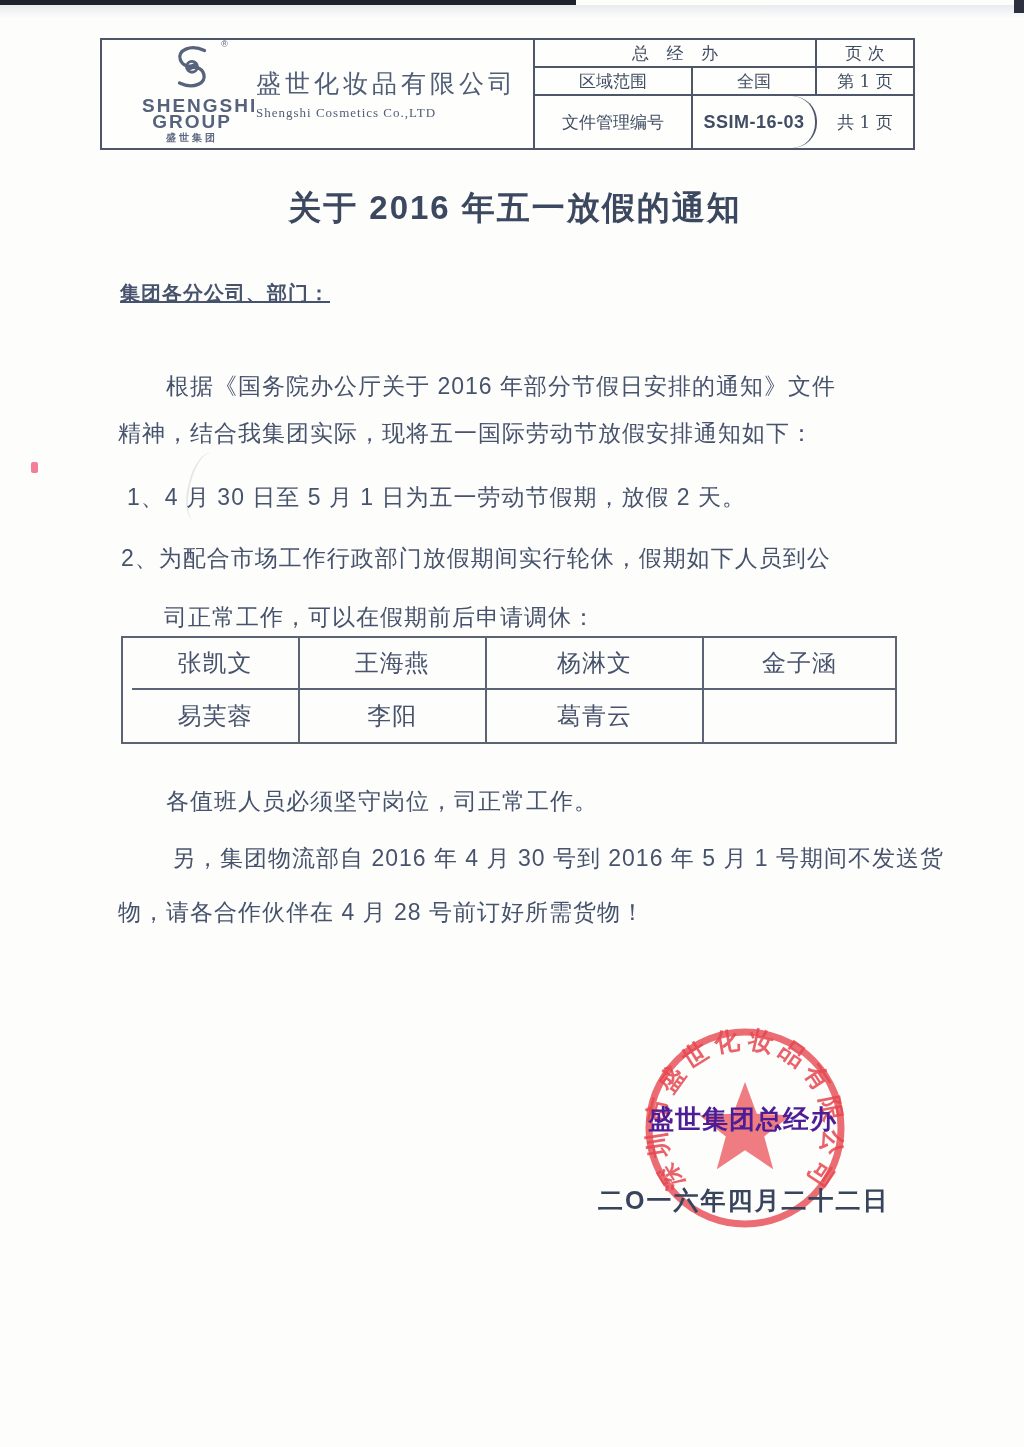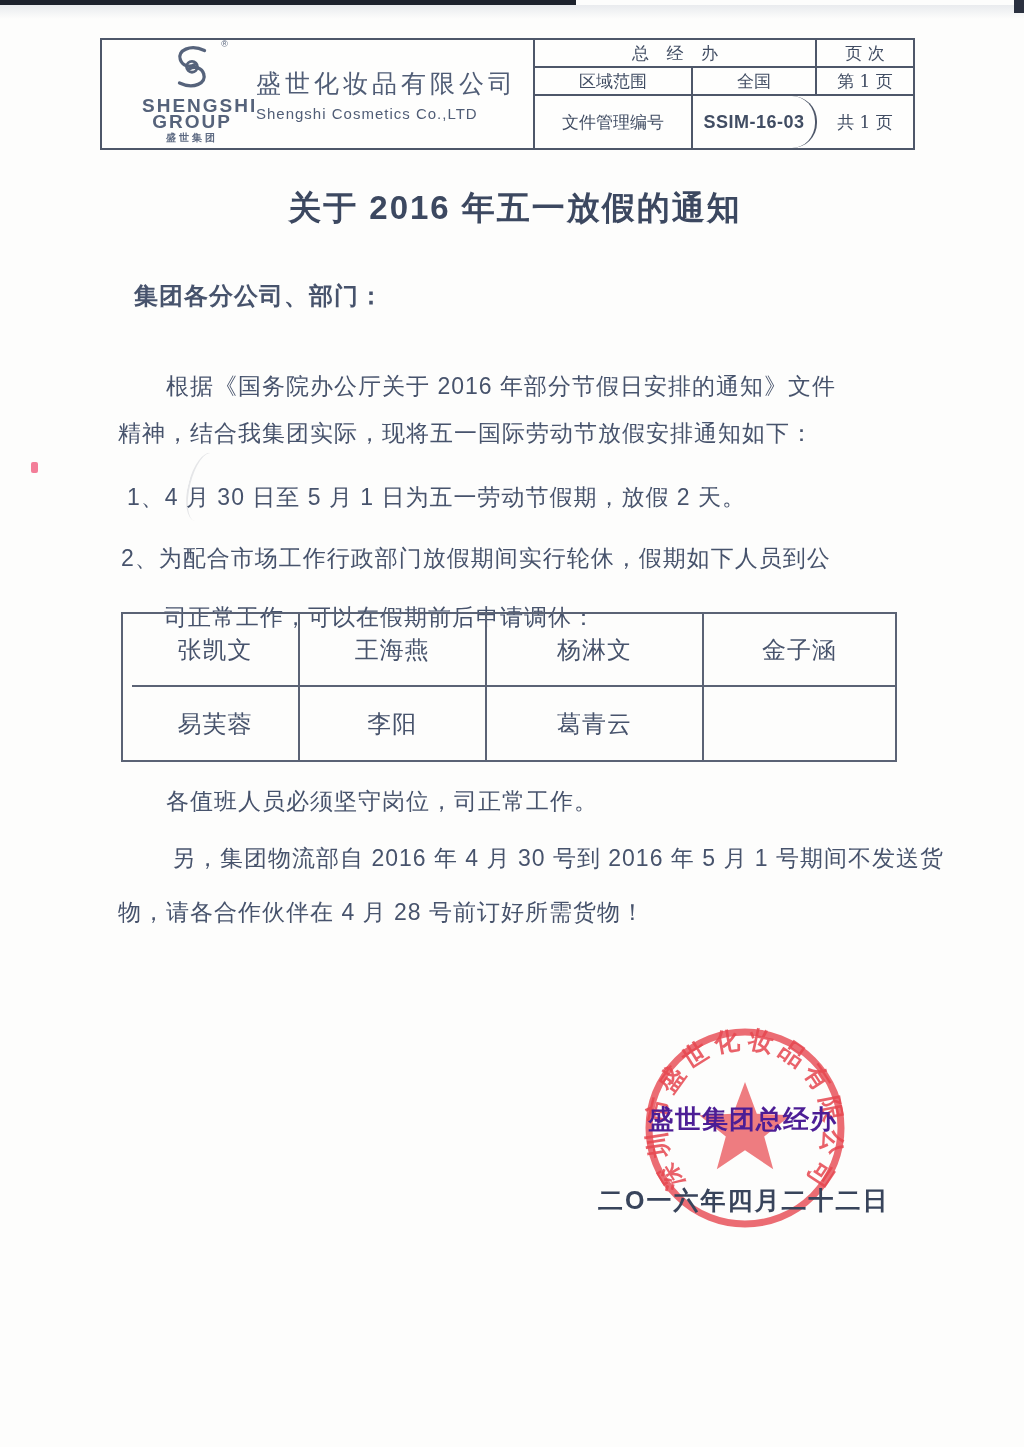--- a/index.html
+++ b/index.html
@@ -18,46 +18,46 @@
   
   .header-box { position:absolute; left:100px; top:38px; width:815px; height:112px;
                 border:2px solid #4e5769; display:flex; background:#fefefd; }
   .header-left { width:433px; border-right:2px solid #4e5769; display:flex; align-items:center; }
   .logo-block { margin-left:40px; width:100px; text-align:center; position:relative; color:#56637b; }
   .logo-reg { position:absolute; right:14px; top:-4px; font-size:9px; }
   .brand-en { font-size:19px; font-weight:bold; letter-spacing:2px; line-height:14px; margin-top:2px; }
   .brand-cn { font-size:10px; font-weight:bold; letter-spacing:3px; margin-top:2px; color:#5b6880; }
   .company-block { margin-left:14px; }
   .company-cn { font-family:"DejaVu Serif","Liberation Serif",serif; font-size:25px; letter-spacing:4px; color:#505d76; }
-  .company-en { font-family:Liberation Sans, sans-serif; font-size:15px; letter-spacing:1px; margin-top:5px; color:#505d76; }
+  .company-en { font-family:Liberation Serif, serif; font-size:13px; letter-spacing:1px; margin-top:5px; color:#505d76; }
 
   .header-grid { flex:1; display:grid; grid-template-columns:158px 124px 1fr; grid-template-rows:28px 28px 1fr;
                  font-family:"DejaVu Serif","Liberation Serif",serif; font-size:17px; color:#414d63; }
   .hcell { display:flex; align-items:center; justify-content:center; }
   .bR { border-right:2px solid #4e5769; } .bB { border-bottom:2px solid #4e5769; }
   .span2 { grid-column:1 / 3; }
   .doc-no { font-family:"Liberation Sans","DejaVu Sans",sans-serif; font-weight:bold; font-size:18px; letter-spacing:.5px;border-radius:25px; }
   .spaced { letter-spacing:6px; text-indent:6px; }
 
   
   .doc-title { position:absolute; left:120px; top:186px; width:790px; text-align:center;
                font-size:33px; font-weight:bold; letter-spacing:2px; color:#3c4860; }
   .tline { position:absolute; font-size:23px; letter-spacing:1px; color:#47536c; white-space:nowrap; }
-  .salutation { left:134px; top:280px; font-size:24px; font-weight:bold; }
+  .salutation { left:120px; top:280px; font-size:20px; font-weight:bold;text-decoration:underline; }
   .p1l1 { left:166px; top:371px; }
   .p1l2 { left:118px; top:418px; }
   .item1 { left:127px; top:482px; }
   .item2l1 { left:121px; top:543px; }
   .item2l2 { left:164px; top:602px; }
   .duty-note { left:166px; top:786px; }
   .log1 { left:172px; top:843px; }
   .log2 { left:118px; top:897px; }
 
   
-  .duty-table { position:absolute; left:121px; top:612px; width:776px; height:150px;
+  .duty-table { position:absolute; left:121px; top:636px; width:776px; height:108px;
                 border:2px solid #5b6375; display:grid;
                 grid-template-columns:22% 24.5% 28.5% 25%; grid-template-rows:50% 50%;padding-left:9px; }
   .duty-cell { display:flex; align-items:center; justify-content:center; font-size:24px; letter-spacing:1px; color:#47536c; }
   .duty-cell.bR { border-right:2px solid #5b6375; } .duty-cell.bB { border-bottom:2px solid #5b6375; }
 
   
   .stamp { position:absolute; left:635px; top:1018px; width:220px; height:220px; mix-blend-mode:multiply; }
   .stamp .ring { fill:none; stroke:rgba(233,77,86,.82); stroke-width:7; }
   .stamp .star { fill:rgba(236,88,95,.78); }
   .stamp .arc-text { font-family:"Liberation Sans","DejaVu Sans",sans-serif; font-size:25px; font-weight:bold;

